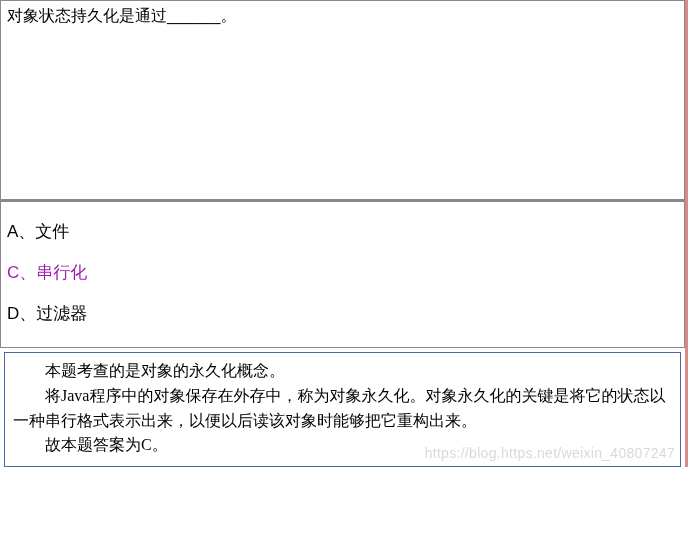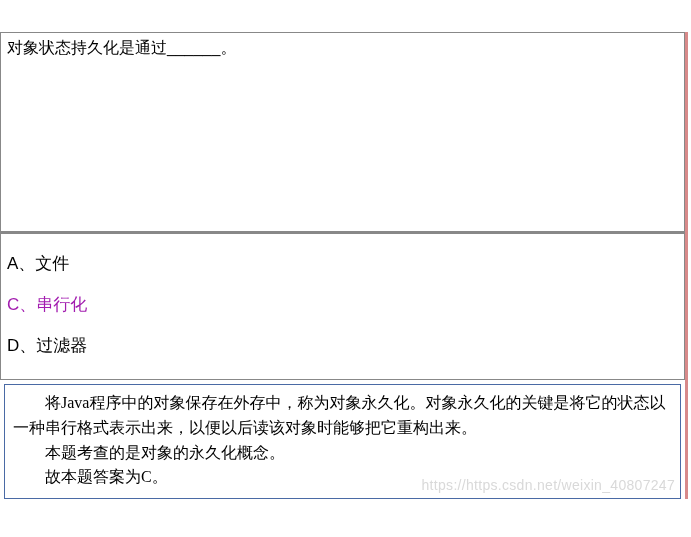--- a/index.html
+++ b/index.html
@@ -55,38 +55,37 @@
     color: #d9d9d9;
     font-size: 14px;
     font-family: Arial, sans-serif;
     user-select: none;
     letter-spacing: 0.3px;
   }
   .wrap {
     position: relative;
     width: 685px;
     border-right: 3px solid #d88a8a;
-    margin-top: 32px;
   }
 </style>
 </head>
 <body>
 
 <div class="wrap">
 
   <div class="question-box">
     <span>对象状态持久化是通过______。</span>
   </div>
 
   <div class="options-box">
     <div class="option">A、文件</div>
     <div class="option correct">C、串行化</div>
     <div class="option">D、过滤器</div>
   </div>
 
   <div class="explanation-box">
+    <p>本题考查的是对象的永久化概念。</p>
     <p>将Java程序中的对象保存在外存中，称为对象永久化。对象永久化的关键是将它的状态以一种串行格式表示出来，以便以后读该对象时能够把它重构出来。</p>
-    <p>本题考查的是对象的永久化概念。</p>
     <p>故本题答案为C。</p>
   </div>
 
-  <div class="watermark">https://https.csdn.net/weixin_40807247</div>
+  <div class="watermark">https://blog.https.net/weixin_40807247</div>
 </div>
 
 </body></html>

